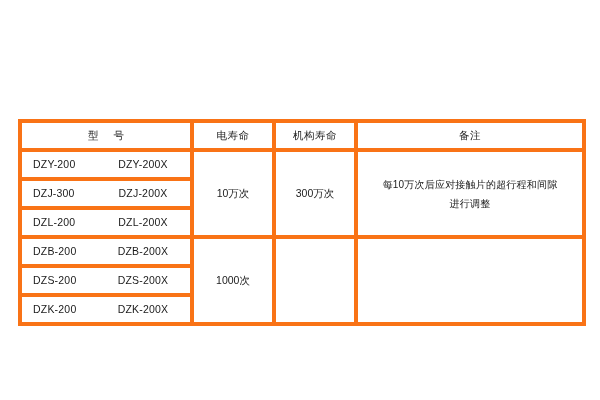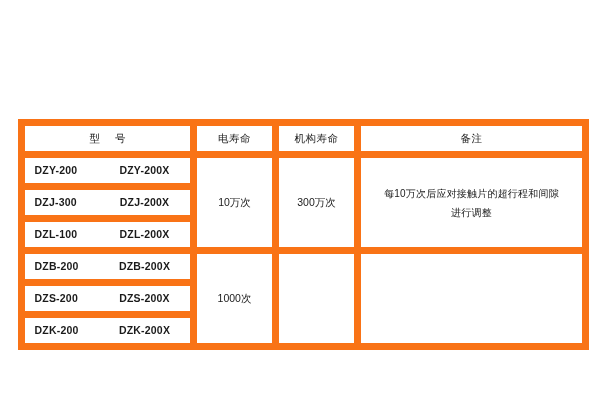--- a/index.html
+++ b/index.html
@@ -22,21 +22,21 @@
   table.spec-table {
     position: absolute;
     left: 18px;
     top: 119px;
     width: 564px;
     border-collapse: collapse;
     table-layout: fixed;
     font-size: 10.5px;
   }
   table.spec-table td {
-    border: 7px solid #f97316;
+    border: 4px solid #f97316;
     padding: 0;
     text-align: center;
     vertical-align: middle;
     height: 25px;
     line-height: 1.25;
     font-size: 10.5px;
     color: #1a1a1a;
   }
   .col-model { width: 172px; }
   .col-elec { width: 82px; }
@@ -52,21 +52,20 @@
     padding-left: 6px;
   }
   .model-cell {
     display: flex;
     justify-content: center;
     align-items: center;
     gap: 12px;
     height: 100%;
     font-size: 10.5px;
     letter-spacing: 0.2px;
-    font-weight: bold;
   }
   .model-a { min-width: 62px; text-align: left; }
   .model-b { min-width: 72px; text-align: center; }
 
   .note-cell {
     text-align: left;
     vertical-align: top;
     padding: 6px 8px 0 8px;
   }
   .note-line {
@@ -119,21 +118,21 @@
           <div class="model-cell">
             <span class="model-a">DZJ-300</span>
             <span class="model-b">DZJ-200X</span>
           </div>
         </td>
       </tr>
 
       <tr>
         <td>
           <div class="model-cell">
-            <span class="model-a">DZL-100</span>
+            <span class="model-a">DZL-200</span>
             <span class="model-b">DZL-200X</span>
           </div>
         </td>
       </tr>
 
       <tr>
         <td>
           <div class="model-cell">
             <span class="model-a">DZB-200</span>
             <span class="model-b">DZB-200X</span>

